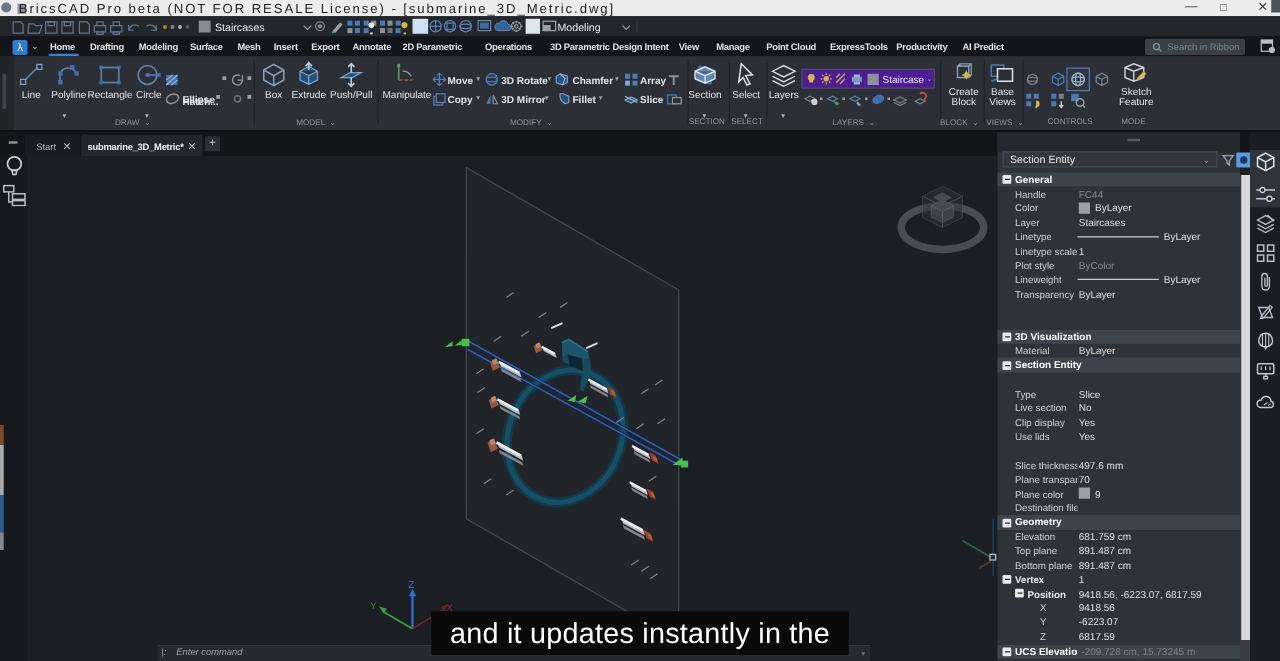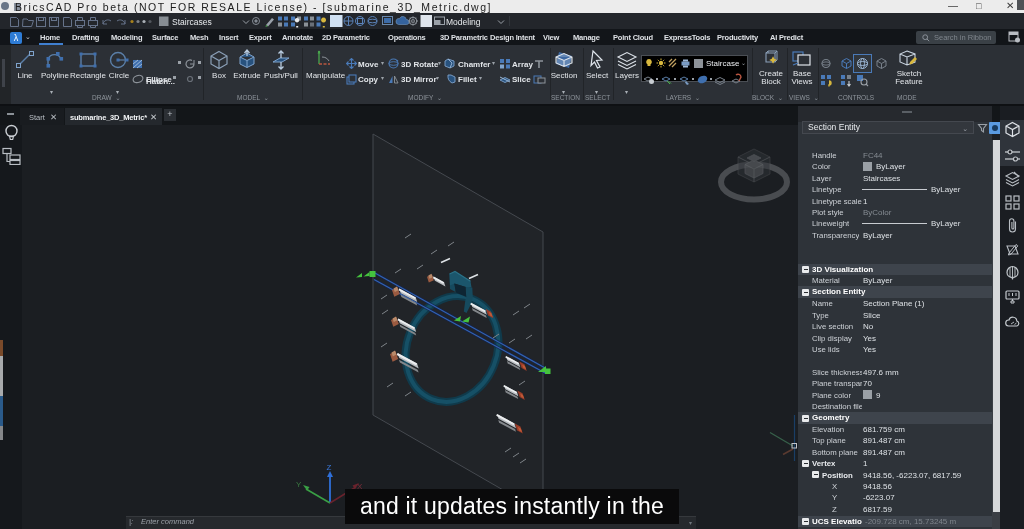--- a/index.html
+++ b/index.html
@@ -360,21 +360,21 @@
 
   <div class="bb" style="left:613px;top:4px;width:28px;">
     <svg width="24" height="22" viewBox="0 0 24 22">
         <path d="M3,8 l9,-4.5 L21,8 l-9,4.5 Z" fill="none" stroke="#dfe5ec" stroke-width="1.1"></path>
         <path d="M3,12 l9,4.5 L21,12" fill="none" stroke="#dfe5ec" stroke-width="1.1"></path>
         <path d="M3,15.5 l9,4.5 L21,15.5" fill="none" stroke="#dfe5ec" stroke-width="1.1"></path>
       </svg>
     Layers
   </div>
   <div style="position:absolute;left:625px;top:43px;width:4px;height:3px;color:#aab0b6;font-size:6px;">▾</div>
-  <div style="position:absolute;left:641px;top:10px;width:107px;height:27px;border:1px solid #4a4e54;background:#000000;">
+  <div style="position:absolute;left:641px;top:10px;width:107px;height:16px;border:1px solid #4a4e54;background:#4c1d95;">
     <svg style="position:absolute;left:2px;top:2px;" width="10" height="10" viewBox="0 0 10 10">
         <path d="M5,1 a3,3 0 0 1 1.5,5.5 v1.5 h-3 V6.5 A3,3 0 0 1 5,1 z" fill="#d8b83e"></path>
       </svg>
     <svg style="position:absolute;left:14px;top:2px;" width="10" height="10" viewBox="0 0 10 10">
         <circle cx="5" cy="5" r="2.2" fill="#d8b83e"></circle>
         <g stroke="#d8b83e" stroke-width="1">
           <path d="M5,0.5 v1.5 M5,8 v1.5 M0.5,5 h1.5 M8,5 h1.5 M1.8,1.8 l1,1 M7.2,7.2 l1,1 M8.2,1.8 l-1,1 M2.8,7.2 l-1,1"></path>
         </g>
       </svg>
     <svg style="position:absolute;left:26px;top:2px;" width="10" height="10" viewBox="0 0 10 10">
@@ -671,20 +671,24 @@
 <div id="phead">
       <div style="position:absolute;left:104px;top:5px;width:10px;height:2px;background:#5a5f65;"></div>
     </div>
 <div id="pdrop">Section Entity<span style="position:absolute;right:5px;top:1px;color:#9aa0a7;font-size:7px;">⌄</span></div>
 <svg style="position:absolute;left:179px;top:16.5px;" width="11" height="11" viewBox="0 0 11 11">
       <path d="M1.5,1.5 h8 l-3,4 v3.5 l-2,-1.5 v-2 z" fill="none" stroke="#9aa0a7" stroke-width="1.1"></path>
     </svg>
 <div style="position:absolute;left:191px;top:15.5px;width:12px;height:12px;background:#5a9ae0;border-radius:1px;">
       <div style="position:absolute;left:3px;top:3px;width:6px;height:6px;background:#173a5e;border-radius:3px;"></div>
     </div>
+<div class="phdr" style="top:31.9px;">
+      <div class="mbox"></div>
+      <span>General</span>
+    </div>
 <div class="prow" style="top:43.3px;">
       <span class="lab">Handle</span>
       <span class="val gray">FC44</span>
     </div>
 <div class="prow" style="top:54.7px;">
       <span class="lab">Color</span>
       <div style="position:absolute;left:65px;top:1.2px;width:9px;height:9px;background:#9aa0a6;"></div>
       <span class="val" style="left:78px;">ByLayer</span>
     </div>
 <div class="prow" style="top:66.2px;">
@@ -717,24 +721,20 @@
       <div class="mbox"></div>
       <span>3D Visualization</span>
     </div>
 <div class="prow" style="top:168.9px;">
       <span class="lab">Material</span>
       <span class="val">ByLayer</span>
     </div>
 <div class="phdr" style="top:180.4px;">
       <div class="mbox"></div>
       <span>Section Entity</span>
-    </div>
-<div class="prow" style="top:191.8px;">
-      <span class="lab">Name</span>
-      <span class="val">Section Plane (1)</span>
     </div>
 <div class="prow" style="top:203.2px;">
       <span class="lab">Type</span>
       <span class="val">Slice</span>
     </div>
 <div class="prow" style="top:214.6px;">
       <span class="lab">Live section</span>
       <span class="val">No</span>
     </div>
 <div class="prow" style="top:226.0px;">

